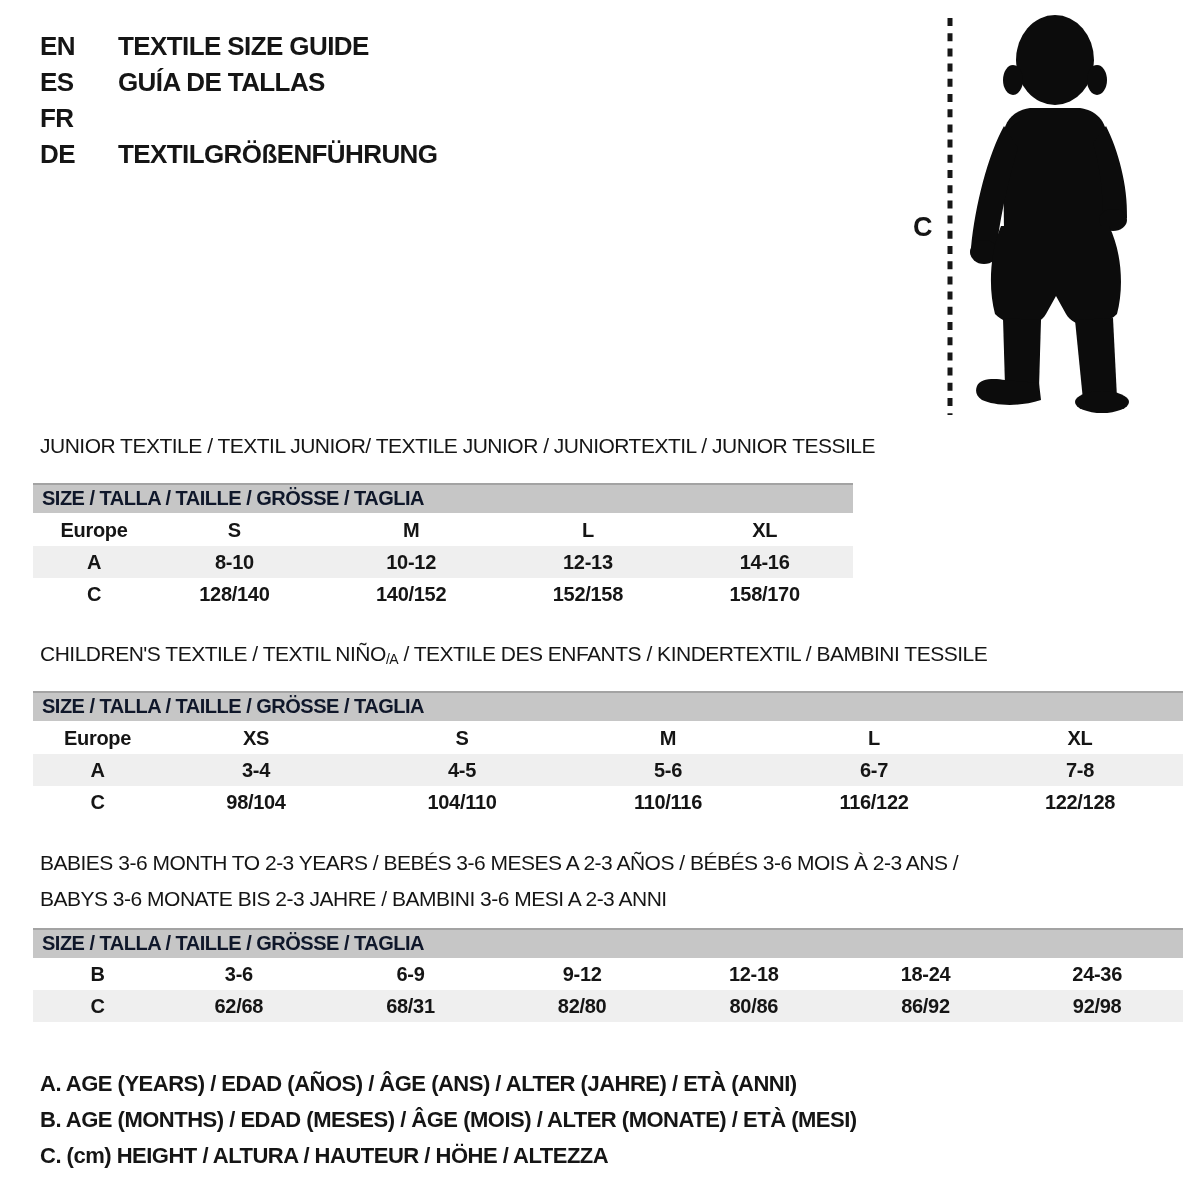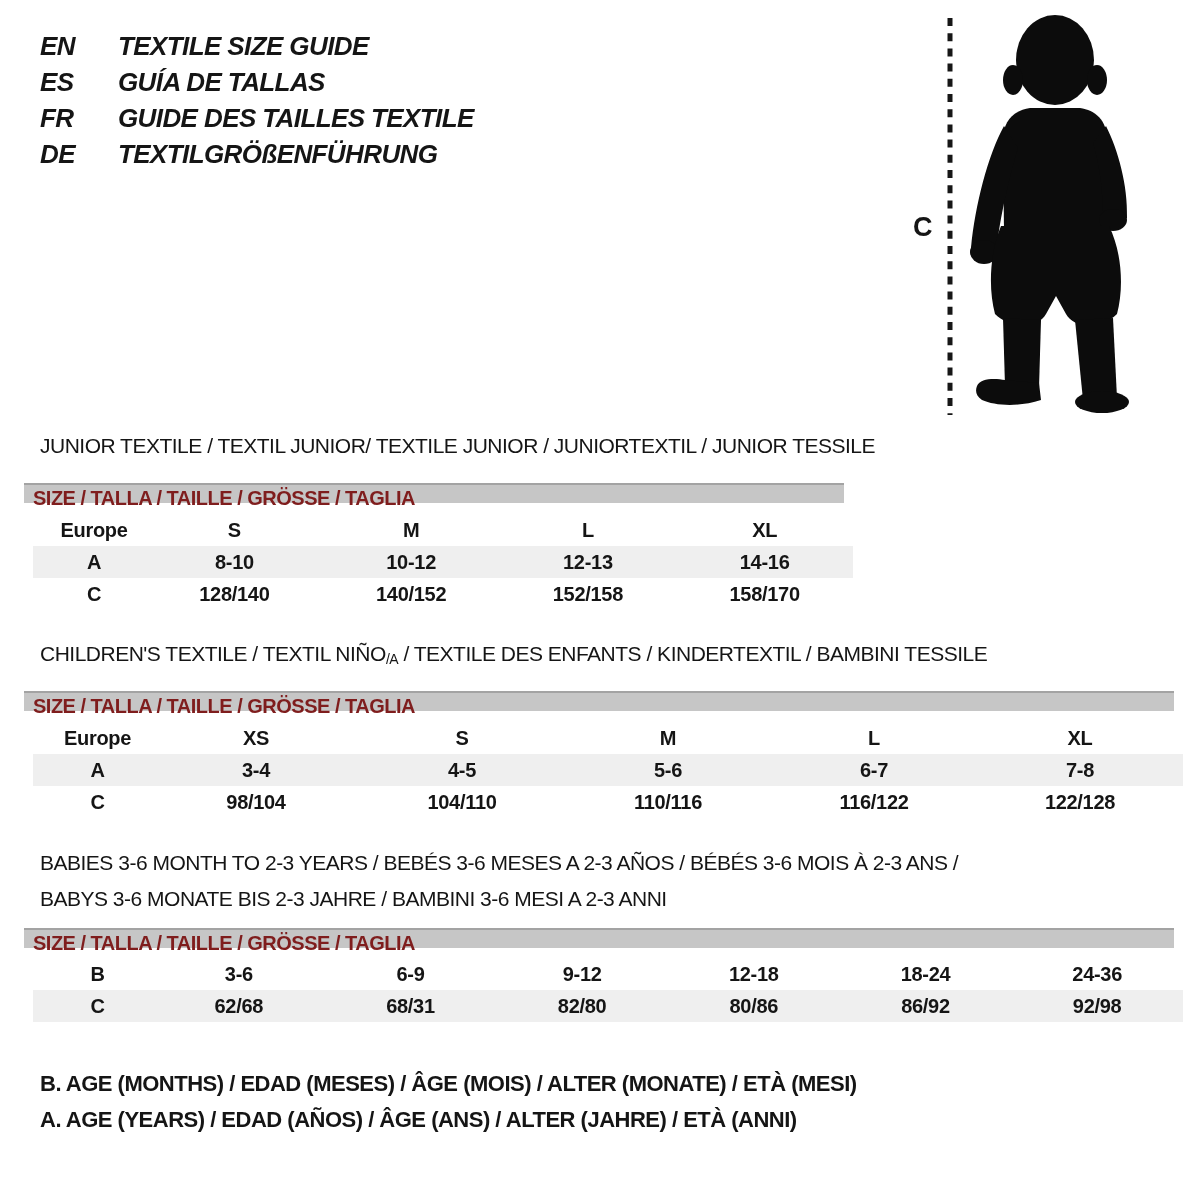--- a/index.html
+++ b/index.html
@@ -15,21 +15,20 @@
     background: #ffffff;
     color: #151515;
     overflow: hidden;
   }
 
   
   .lang-list {
     position: absolute;
     left: 40px;
     top: 28px;
-    font-style: italic;
   }
   .lang-row {
     display: flex;
     height: 36px;
     align-items: center;
     font-size: 26px;
     font-weight: 700;
     letter-spacing: -0.6px;
     white-space: nowrap;
   }
@@ -63,28 +62,28 @@
   .section-title sub {
     font-size: 14px;
     vertical-align: baseline;
     position: relative;
     top: 3px;
   }
 
   
   .size-bar {
     position: absolute;
-    left: 24px;
-    height: 20px;
+    left: 33px;
+    height: 30px;
     background: #c6c6c6;
     border-top: 2px solid #a3a3a3;
     font-size: 20px;
     font-weight: 700;
     letter-spacing: -0.5px;
-    color: #7f1d1d;
+    color: #0f172a;
     line-height: 26px;
     padding-left: 9px;
     box-sizing: border-box;
     white-space: nowrap;
   }
 
   
   .size-table {
     position: absolute;
     left: 33px;
@@ -131,21 +130,20 @@
     <div class="lang-row">
       <span class="lang-code">EN</span>
       <span>TEXTILE SIZE GUIDE</span>
     </div>
     <div class="lang-row">
       <span class="lang-code">ES</span>
       <span>GUÍA DE TALLAS</span>
     </div>
     <div class="lang-row">
       <span class="lang-code">FR</span>
-      <span>GUIDE DES TAILLES TEXTILE</span>
     </div>
     <div class="lang-row">
       <span class="lang-code">DE</span>
       <span>TEXTILGRÖßENFÜHRUNG</span>
     </div>
   </div>
 
   <div class="measure-label">C</div>
 
   <svg class="figure-svg" viewBox="940 8 200 412" aria-hidden="true">
@@ -278,17 +276,18 @@
         <td>68/31</td>
         <td>82/80</td>
         <td>80/86</td>
         <td>86/92</td>
         <td>92/98</td>
       </tr>
     </tbody>
   </table>
 
   <div class="notes">
+    <div class="note-line">A. AGE (YEARS) / EDAD (AÑOS) / ÂGE (ANS) / ALTER (JAHRE) / ETÀ (ANNI)</div>
     <div class="note-line">B. AGE (MONTHS) / EDAD (MESES) / ÂGE (MOIS) / ALTER (MONATE) / ETÀ (MESI)</div>
-    <div class="note-line">A. AGE (YEARS) / EDAD (AÑOS) / ÂGE (ANS) / ALTER (JAHRE) / ETÀ (ANNI)</div>
+    <div class="note-line">C. (cm) HEIGHT / ALTURA / HAUTEUR / HÖHE / ALTEZZA</div>
   </div>
 
 </div>
 
 </body></html>

